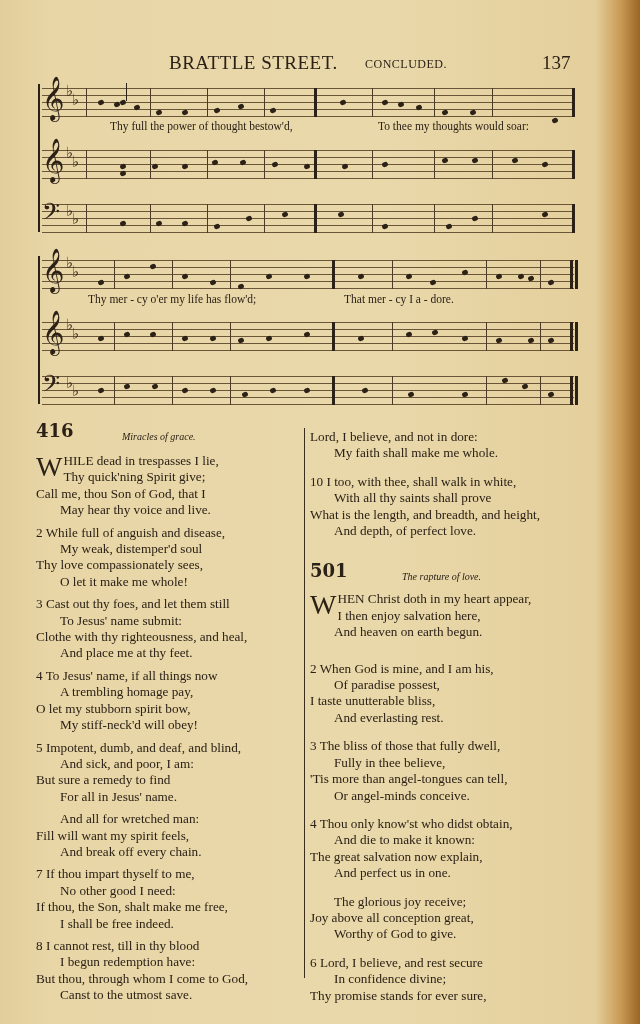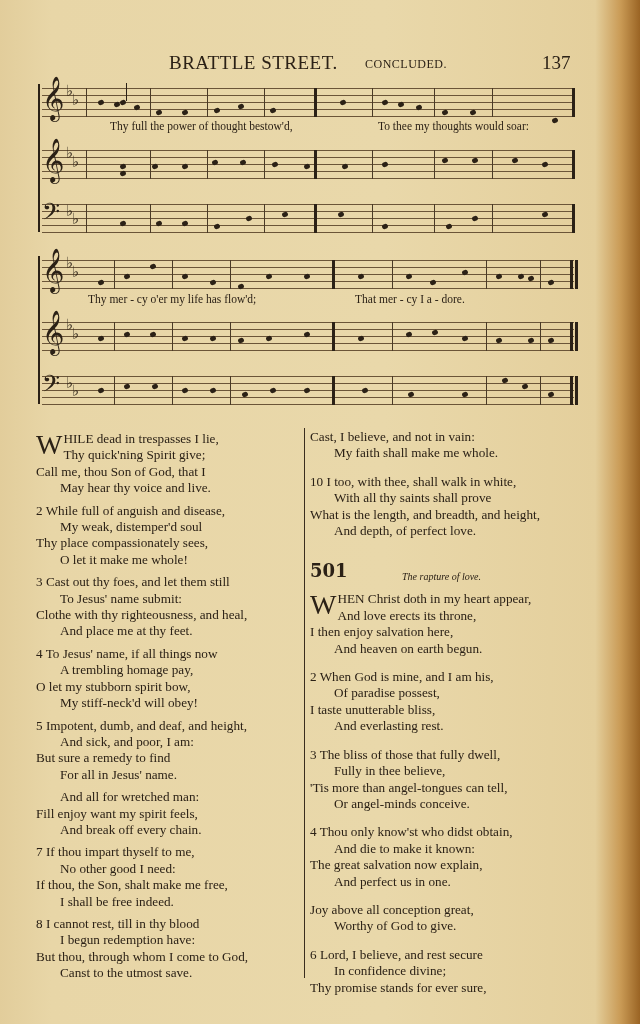--- a/index.html
+++ b/index.html
@@ -208,21 +208,21 @@
         <div class="note" style="left:364px;top:14px"></div>
         <div class="note" style="left:388px;top:20px"></div>
         <div class="note" style="left:420px;top:10px"></div>
       <div class="note" style="left:454px;top:14px"></div>
         <div class="note" style="left:476px;top:14px"></div>
         <div class="note" style="left:486px;top:16px"></div>
       <div class="note" style="left:506px;top:20px"></div>
     </div>
     <div class="lyrics" style="top:37px;">
       <span style="position:absolute;left:50px">Thy mer - cy o'er my life has flow'd;</span>
-      <span style="position:absolute;left:317px">That mer - cy I a - dore.</span>
+      <span style="position:absolute;left:306px">That mer - cy I a - dore.</span>
     </div>
     <div class="staff" style="top:66px;">
       <div class="line" style="top:0"></div>
         <div class="line" style="top:7px"></div>
         <div class="line" style="top:14px"></div>
         <div class="line" style="top:21px"></div>
         <div class="line" style="top:28px"></div>
       <span class="clef treble">𝄞</span>
       <span class="flat" style="left:24px;top:-6px">♭</span>
         <span class="flat" style="left:30px;top:3px">♭</span>
@@ -282,114 +282,118 @@
         <div class="note" style="left:420px;top:16px"></div>
       <div class="note" style="left:460px;top:2px"></div>
         <div class="note" style="left:480px;top:8px"></div>
         <div class="note" style="left:506px;top:16px"></div>
     </div>
   </div>
 
   <div class="divider"></div>
 
   <div class="col left">
+    <div class="hymn-head">
+      <span class="hymn-num">416</span>
+      <span class="hymn-title">Miracles of grace.</span>
+    </div>
     <div class="stanza" style="margin-top:6px">
       <span class="dropcap">W</span>
       <span class="ln">HILE dead in trespasses I lie,</span>
       <span class="ln ind">Thy quick'ning Spirit give;</span>
       <span class="ln">Call me, thou Son of God, that I</span>
       <span class="ln ind">May hear thy voice and live.</span>
     </div>
     <div class="stanza">
       <span class="ln"><span>2</span> <span>While full of anguish and disease,</span></span>
       <span class="ln ind">My weak, distemper'd soul</span>
-      <span class="ln">Thy place compassionately sees,</span>
+      <span class="ln">Thy love compassionately sees,</span>
       <span class="ln ind">O let it make me whole!</span>
     </div>
     <div class="stanza">
       <span class="ln"><span>3</span> <span>Cast out thy foes, and let them still</span></span>
       <span class="ln ind">To Jesus' name submit:</span>
       <span class="ln">Clothe with thy righteousness, and heal,</span>
       <span class="ln ind">And place me at thy feet.</span>
     </div>
     <div class="stanza">
       <span class="ln"><span>4</span> <span>To Jesus' name, if all things now</span></span>
       <span class="ln ind">A trembling homage pay,</span>
       <span class="ln">O let my stubborn spirit bow,</span>
       <span class="ln ind">My stiff-neck'd will obey!</span>
     </div>
     <div class="stanza">
-      <span class="ln"><span>5</span> <span>Impotent, dumb, and deaf, and height,</span></span>
+      <span class="ln"><span>5</span> <span>Impotent, dumb, and deaf, and blind,</span></span>
       <span class="ln ind">And sick, and poor, I am:</span>
       <span class="ln">But sure a remedy to find</span>
       <span class="ln ind">For all in Jesus' name.</span>
     </div>
     <div class="stanza">
       <span class="ln ind">And all for wretched man:</span>
-      <span class="ln">Fill enjoy want my spirit feels,</span>
+      <span class="ln">Fill will want my spirit feels,</span>
       <span class="ln ind">And break off every chain.</span>
     </div>
     <div class="stanza">
       <span class="ln"><span>7</span> <span>If thou impart thyself to me,</span></span>
       <span class="ln ind">No other good I need:</span>
       <span class="ln">If thou, the Son, shalt make me free,</span>
       <span class="ln ind">I shall be free indeed.</span>
     </div>
     <div class="stanza">
       <span class="ln"><span>8</span> <span>I cannot rest, till in thy blood</span></span>
       <span class="ln ind">I begun redemption have:</span>
       <span class="ln">But thou, through whom I come to God,</span>
       <span class="ln ind">Canst to the utmost save.</span>
     </div>
 
   </div>
 
   <div class="col right">
     <div class="stanza" style="margin-top:4px">
-      <span class="ln">Cast, I believe, and not in vain:</span>
+      <span class="ln">Lord, I believe, and not in dore:</span>
       <span class="ln ind">My faith shall make me whole.</span>
     </div>
     <div class="stanza" style="margin-top:12px">
       <span class="ln"><span>10</span> <span>I too, with thee, shall walk in white,</span></span>
       <span class="ln ind">With all thy saints shall prove</span>
       <span class="ln">What is the length, and breadth, and height,</span>
       <span class="ln ind">And depth, of perfect love.</span>
     </div>
 
     <div style="margin-top:26px">
       <div class="hymn-head">
         <span class="hymn-num">501</span>
         <span class="hymn-title">The rapture of love.</span>
       </div>
       <div class="stanza" style="margin-top:4px">
         <span class="dropcap">W</span>
         <span class="ln">HEN Christ doth in my heart appear,</span>
-        <span class="ln ind">And love erects its throne,</span>
         <span class="ln">I then enjoy salvation here,</span>
         <span class="ln ind">And heaven on earth begun.</span>
       </div>
-      <div class="stanza" style="margin-top:12px">
+      <div class="stanza" style="margin-top:20px">
         <span class="ln"><span>2</span> <span>When God is mine, and I am his,</span></span>
         <span class="ln ind">Of paradise possest,</span>
         <span class="ln">I taste unutterable bliss,</span>
         <span class="ln ind">And everlasting rest.</span>
       </div>
       <div class="stanza" style="margin-top:12px">
         <span class="ln"><span>3</span> <span>The bliss of those that fully dwell,</span></span>
         <span class="ln ind">Fully in thee believe,</span>
         <span class="ln">'Tis more than angel-tongues can tell,</span>
         <span class="ln ind">Or angel-minds conceive.</span>
       </div>
       <div class="stanza" style="margin-top:12px">
         <span class="ln"><span>4</span> <span>Thou only know'st who didst obtain,</span></span>
         <span class="ln ind">And die to make it known:</span>
         <span class="ln">The great salvation now explain,</span>
         <span class="ln ind">And perfect us in one.</span>
       </div>
       <div class="stanza" style="margin-top:12px">
+        <span class="ln ind">The glorious joy receive;</span>
         <span class="ln">Joy above all conception great,</span>
         <span class="ln ind">Worthy of God to give.</span>
       </div>
       <div class="stanza" style="margin-top:12px">
         <span class="ln"><span>6</span> <span>Lord, I believe, and rest secure</span></span>
         <span class="ln ind">In confidence divine;</span>
         <span class="ln">Thy promise stands for ever sure,</span>
 
       </div>
     </div>

